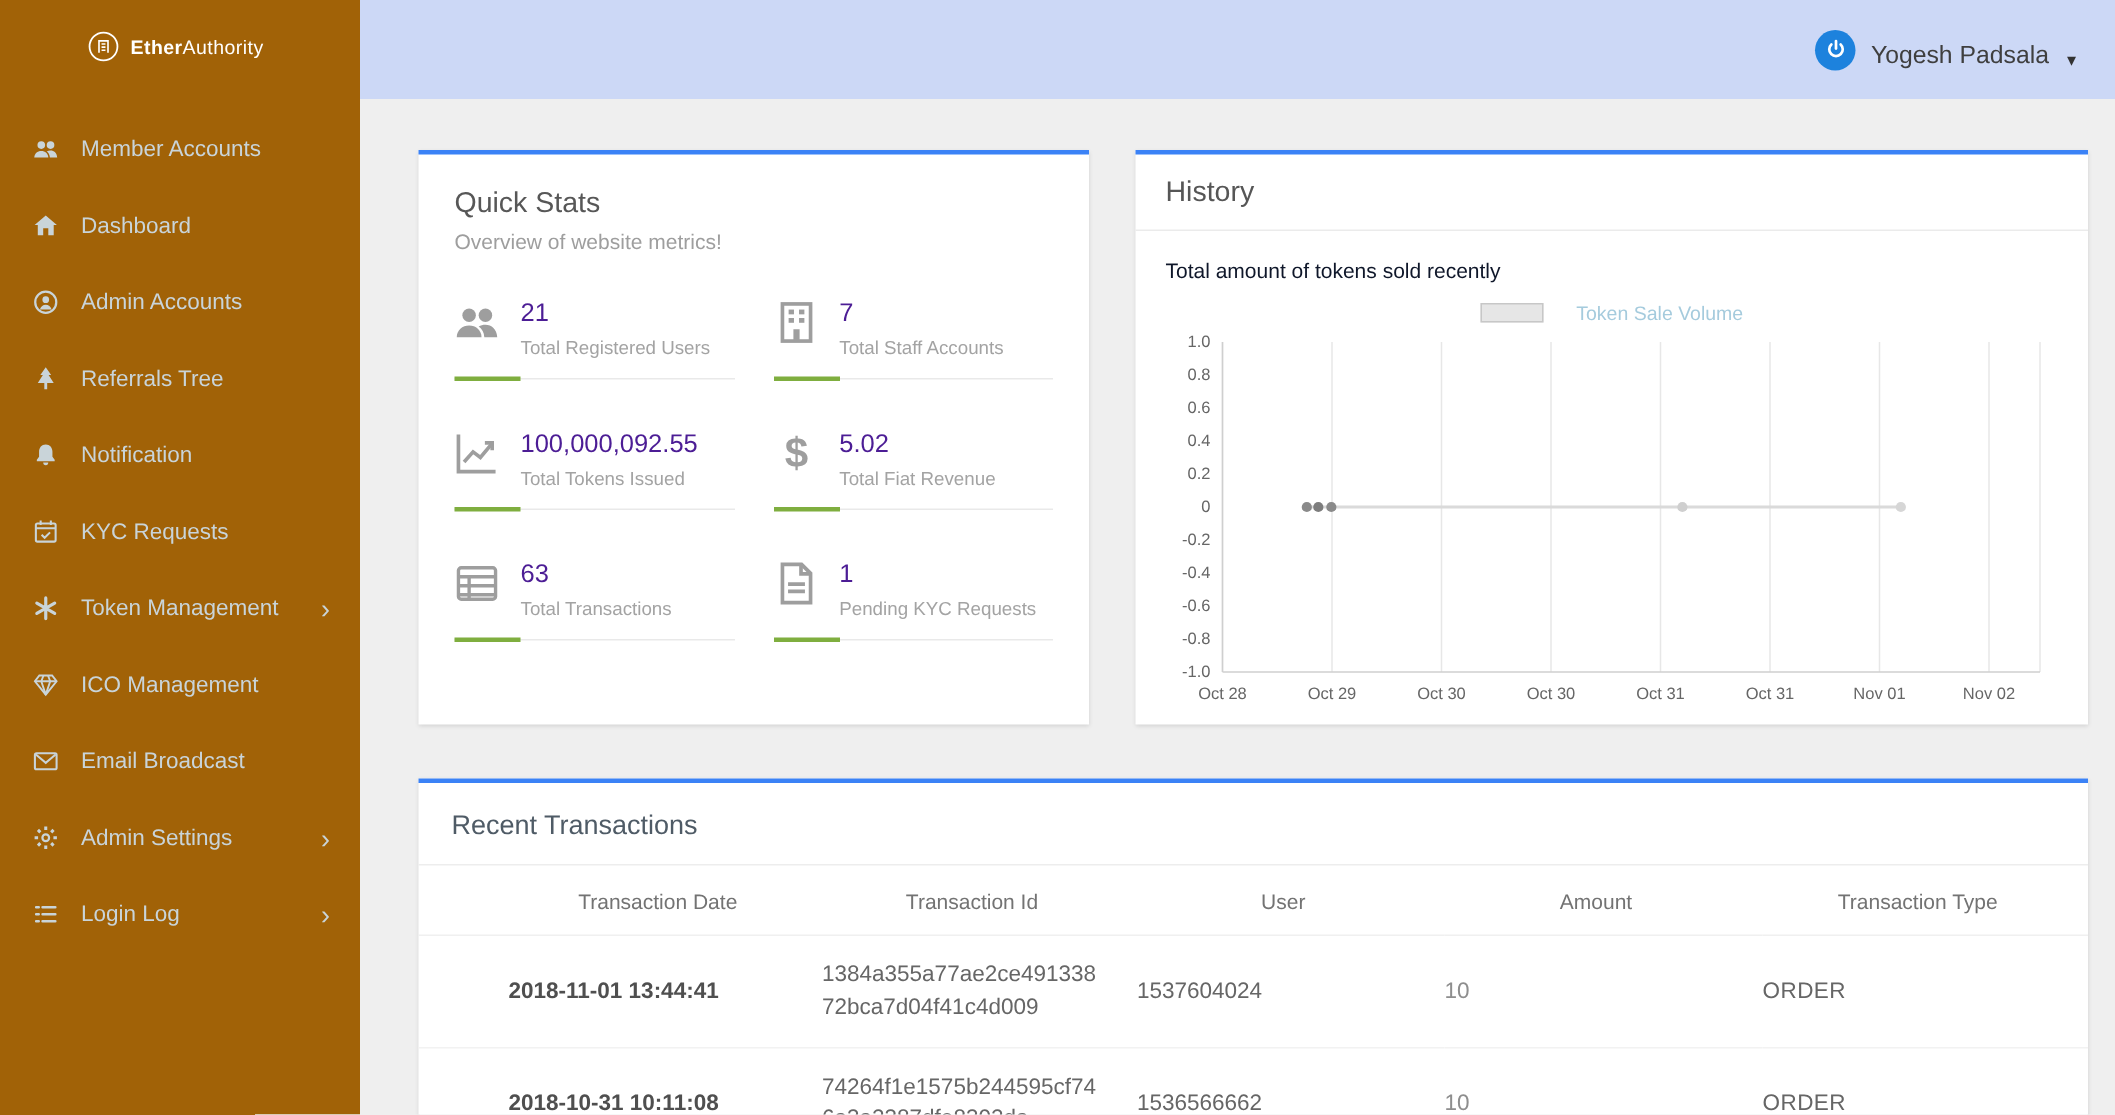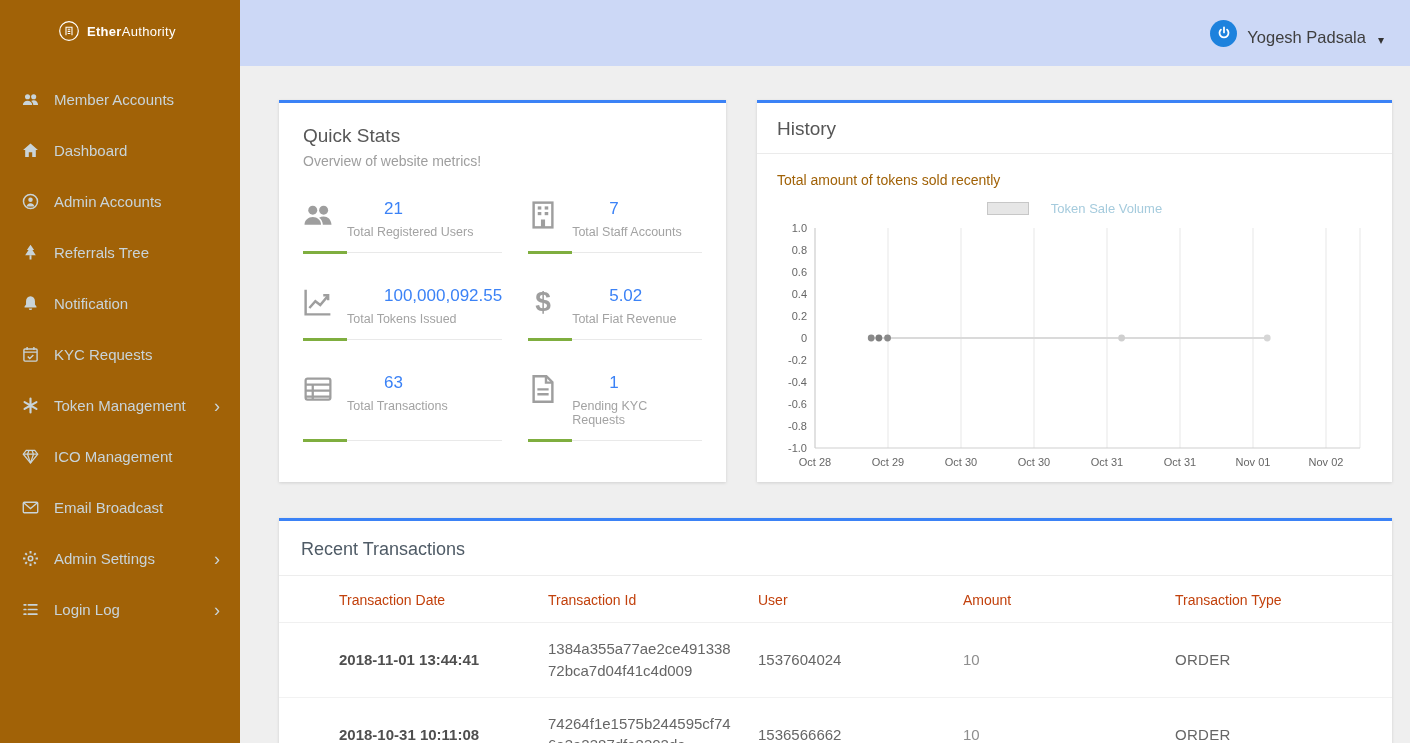--- a/index.html
+++ b/index.html
@@ -35,38 +35,38 @@
 
   
   .qs-card { width:447px; flex:none; padding:22px 24px; }
   .qs-title { font-size:19px; color:#575757; }
   .qs-sub { font-size:14px; color:#9e9e9e; margin-top:6px; font-weight:300; }
   .stats-grid { display:grid; grid-template-columns:1fr 1fr; column-gap:26px; row-gap:33px; margin-top:30px; }
   .stat { display:flex; gap:14px; position:relative; border-bottom:1px solid #e9e9e9; padding-bottom:13px; align-items:flex-start; }
   .stat-icon { width:30px; height:30px; color:#9e9e9e; flex:none; margin-top:1px; }
   .stat-icon svg { width:30px; height:30px; display:block; }
   .stat-green { position:absolute; left:0; bottom:-2px; width:44px; height:3px; background:#7fae3f; }
-  .stat-value { font-size:17px; color:#3b82f6;margin-left:37px; }
+  .stat-value { font-size:17px; color:#4c1d95; }
   .stat-label { font-size:12.5px; color:#a3a3a3; margin-top:6px; font-weight:300; }
 
   
   .history-card { flex:1; display:flex; flex-direction:column; }
   .history-head { padding:15px 20px 13px; border-bottom:1px solid #ebebeb; font-size:19px; color:#565656; }
   .history-body { padding:18px 20px 6px; }
-  .history-sub { font-size:14px; color:#a16207; font-weight:300; }
+  .history-sub { font-size:14px; color:#0f172a; font-weight:300; }
   .legend { display:flex; justify-content:center; align-items:center; gap:22px; margin:13px 0 4px; }
   .legend-swatch { width:42px; height:13px; background:#e6e6e6; border:1px solid #c7c7c7; }
   .legend-label { font-size:13px; }
   #history-chart text { font-size:11px; fill:#666; font-family:"Liberation Sans", sans-serif; }
 
   
   .tx-card { margin-top:36px; }
   .tx-title { padding:18px 22px 15px; font-size:18px; color:#4f5b66; border-bottom:1px solid #ededed; }
   table { width:100%; border-collapse:collapse; table-layout:fixed; }
-  th { font-size:14px; color:#c2410c; font-weight:400; text-align:left; padding:16px 10px 14px 0; border-bottom:1px solid #f0f0f0;margin-left:36px; }
+  th { font-size:14px; color:#737373; font-weight:400; text-align:center; padding:16px 10px 14px 0; border-bottom:1px solid #f0f0f0;margin-left:36px; }
   td { padding:15px 10px 15px 0; border-bottom:1px solid #f2f2f2; vertical-align:middle; }
   .cell-first { padding-left:60px; }
   .td-date { color:#4f4f4f; font-weight:600; font-size:15px; }
   .td-id { color:#666; font-size:15px; word-break:break-all; line-height:1.45; padding-right:26px; }
   .td-user { color:#666; font-size:15px; }
   .td-amount { color:#8e8e8e; font-size:15px; }
   .td-type { color:#666; font-size:15px; letter-spacing:.3px; }
 </style>
 </head>
 <body>

